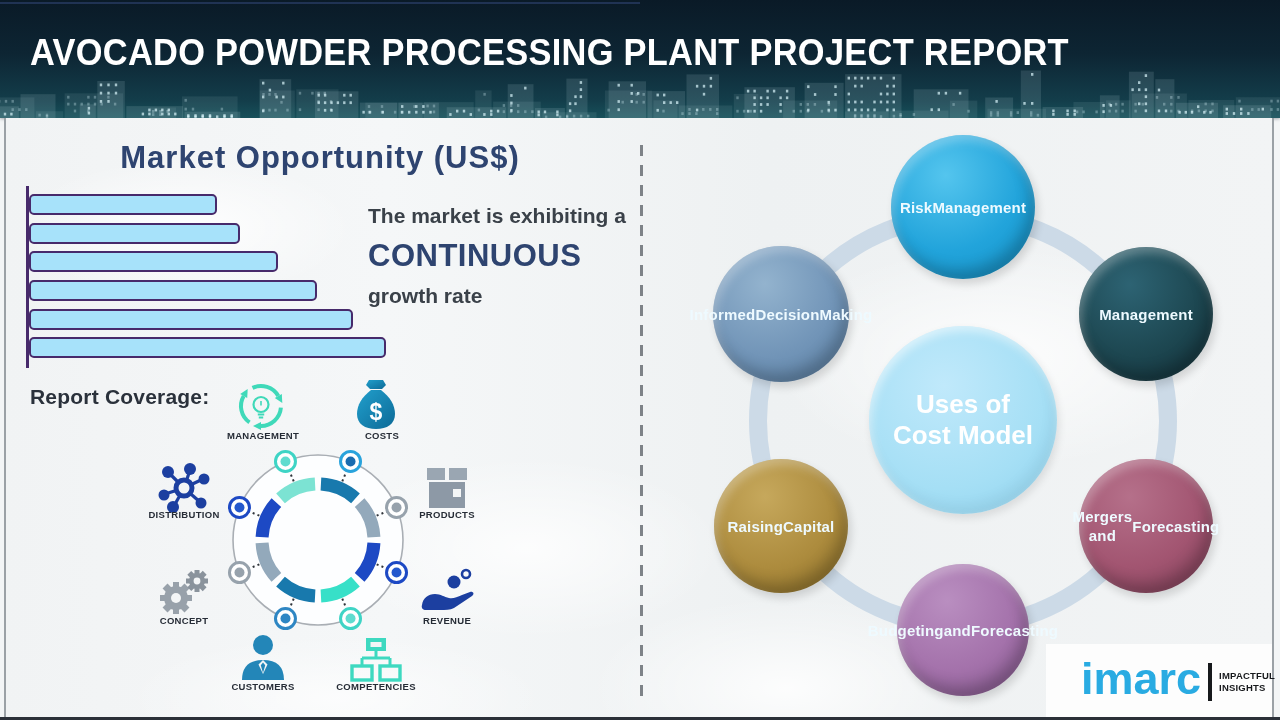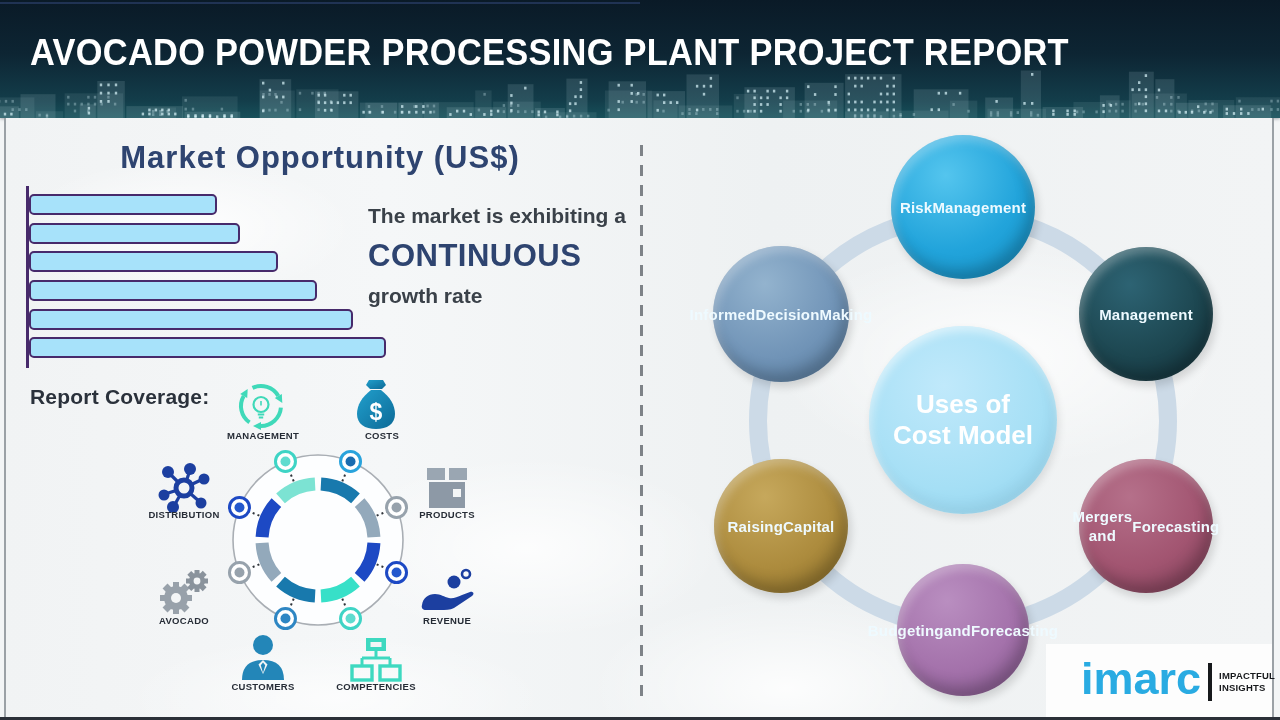--- a/index.html
+++ b/index.html
@@ -672,21 +672,21 @@
         <rect x="34" y="12.5" width="6" height="5"></rect>
           <rect x="50" y="12.5" width="6" height="5"></rect>
         <rect x="36.5" y="6" width="5.5" height="5.5" transform="rotate(45 39.2 8.7)"></rect>
         <rect x="48" y="6" width="5.5" height="5.5" transform="rotate(-45 50.7 8.7)"></rect>
         <rect x="36.5" y="18.5" width="5.5" height="5.5" transform="rotate(-45 39.2 21.2)"></rect>
         <rect x="48" y="18.5" width="5.5" height="5.5" transform="rotate(45 50.7 21.2)"></rect>
       </g>
       <circle cx="45" cy="15" r="3.4" fill="#f3f5f6"></circle>
     </svg>
   </div>
-  <div class="cov-label" style="left:184px;top:615px;">AVOCADO</div>
+  <div class="cov-label" style="left:184px;top:615px;">CONCEPT</div>
 
   <div class="cov-item" style="left:420px;top:568px;">
     <svg class="icon" width="56" height="50" viewBox="0 0 56 50">
       <circle cx="34" cy="14" r="6.5" fill="#1c3fa0"></circle>
       <circle cx="46" cy="6" r="4" fill="none" stroke="#1c3fa0" stroke-width="2.6"></circle>
       <path fill="#1c3fa0" d="M2,37 c1,-7 6,-11 13,-11 c6,0 9,3 14,4 c4,1 8,-1 13,-3 l8,-3 c3,-1 5,2 2,4 l-15,10 c-4,3 -8,4 -13,4 l-18,0 c-3,0 -5,-2 -4,-5 z"></path>
     </svg>
   </div>
   <div class="cov-label" style="left:447px;top:615px;">REVENUE</div>
 

